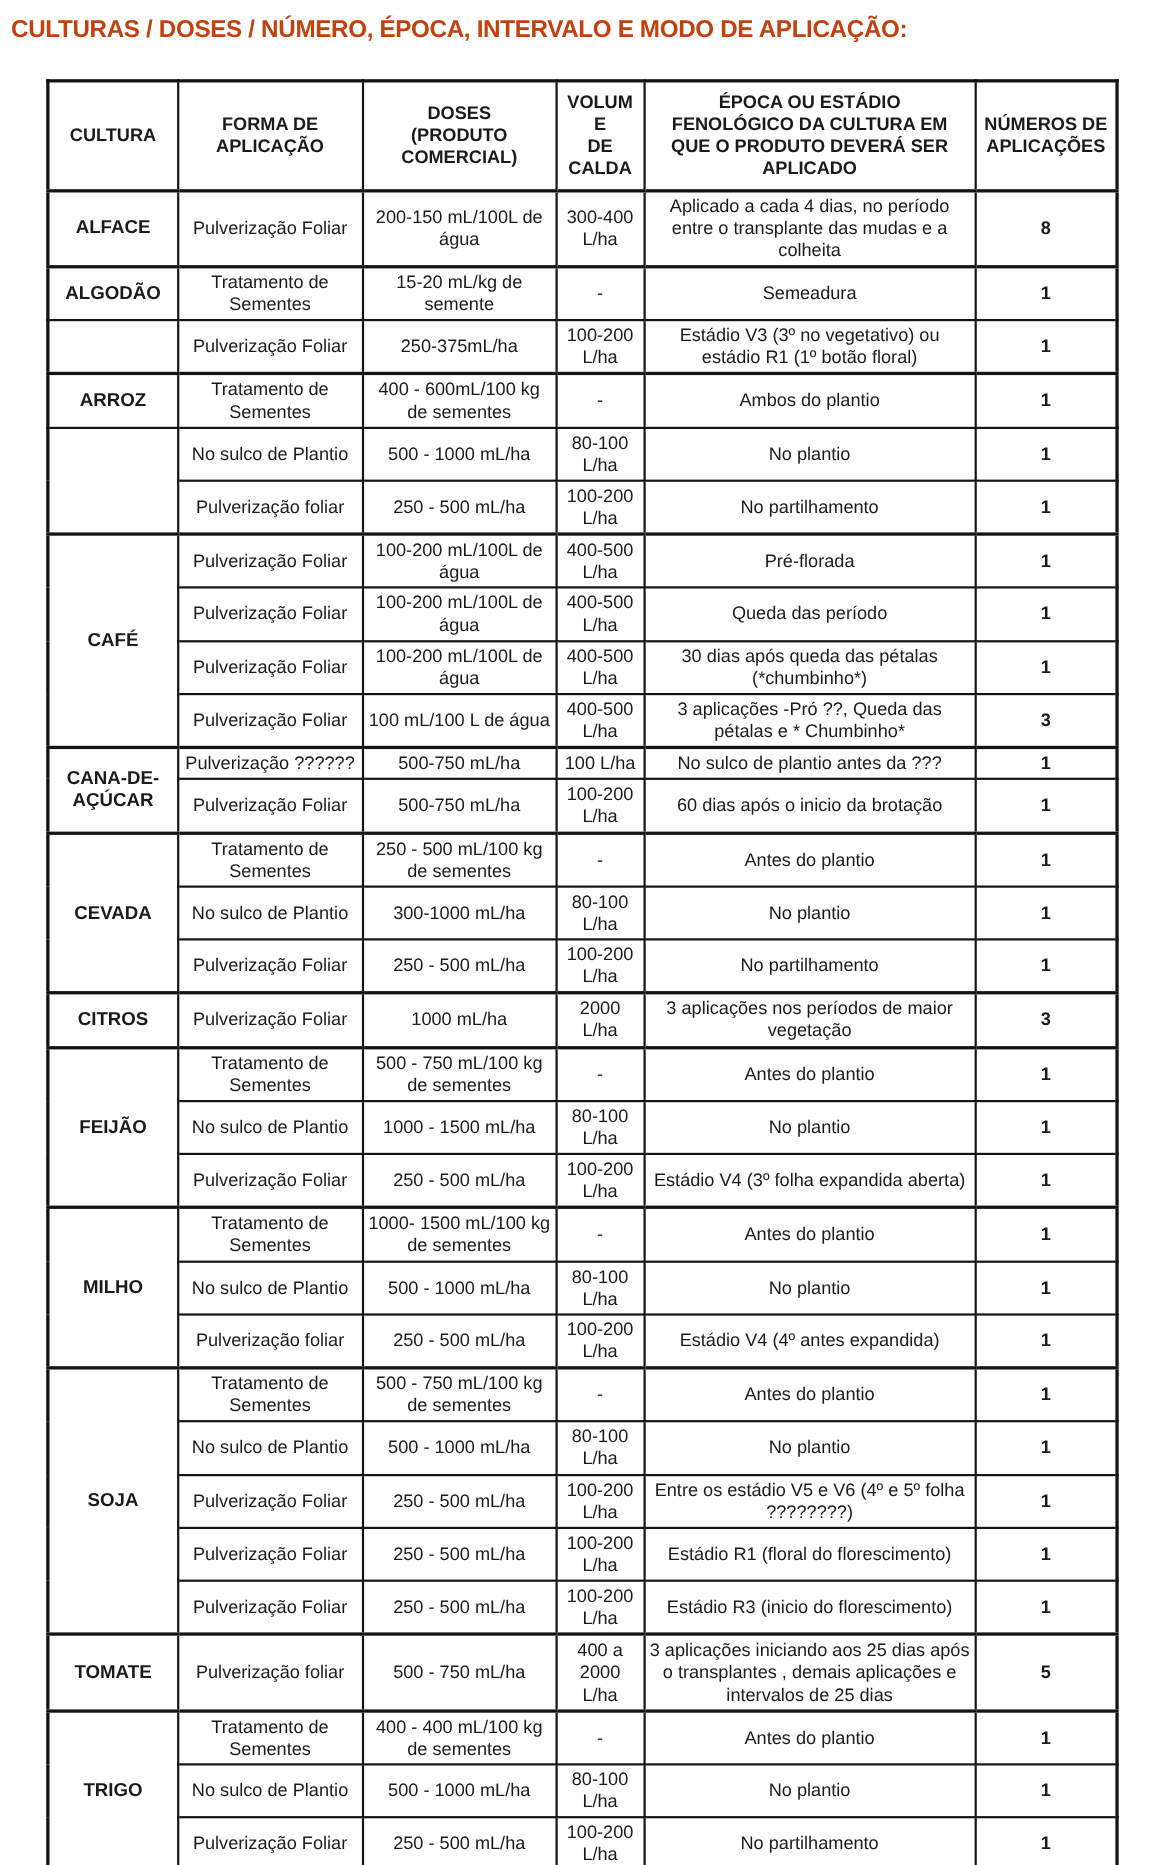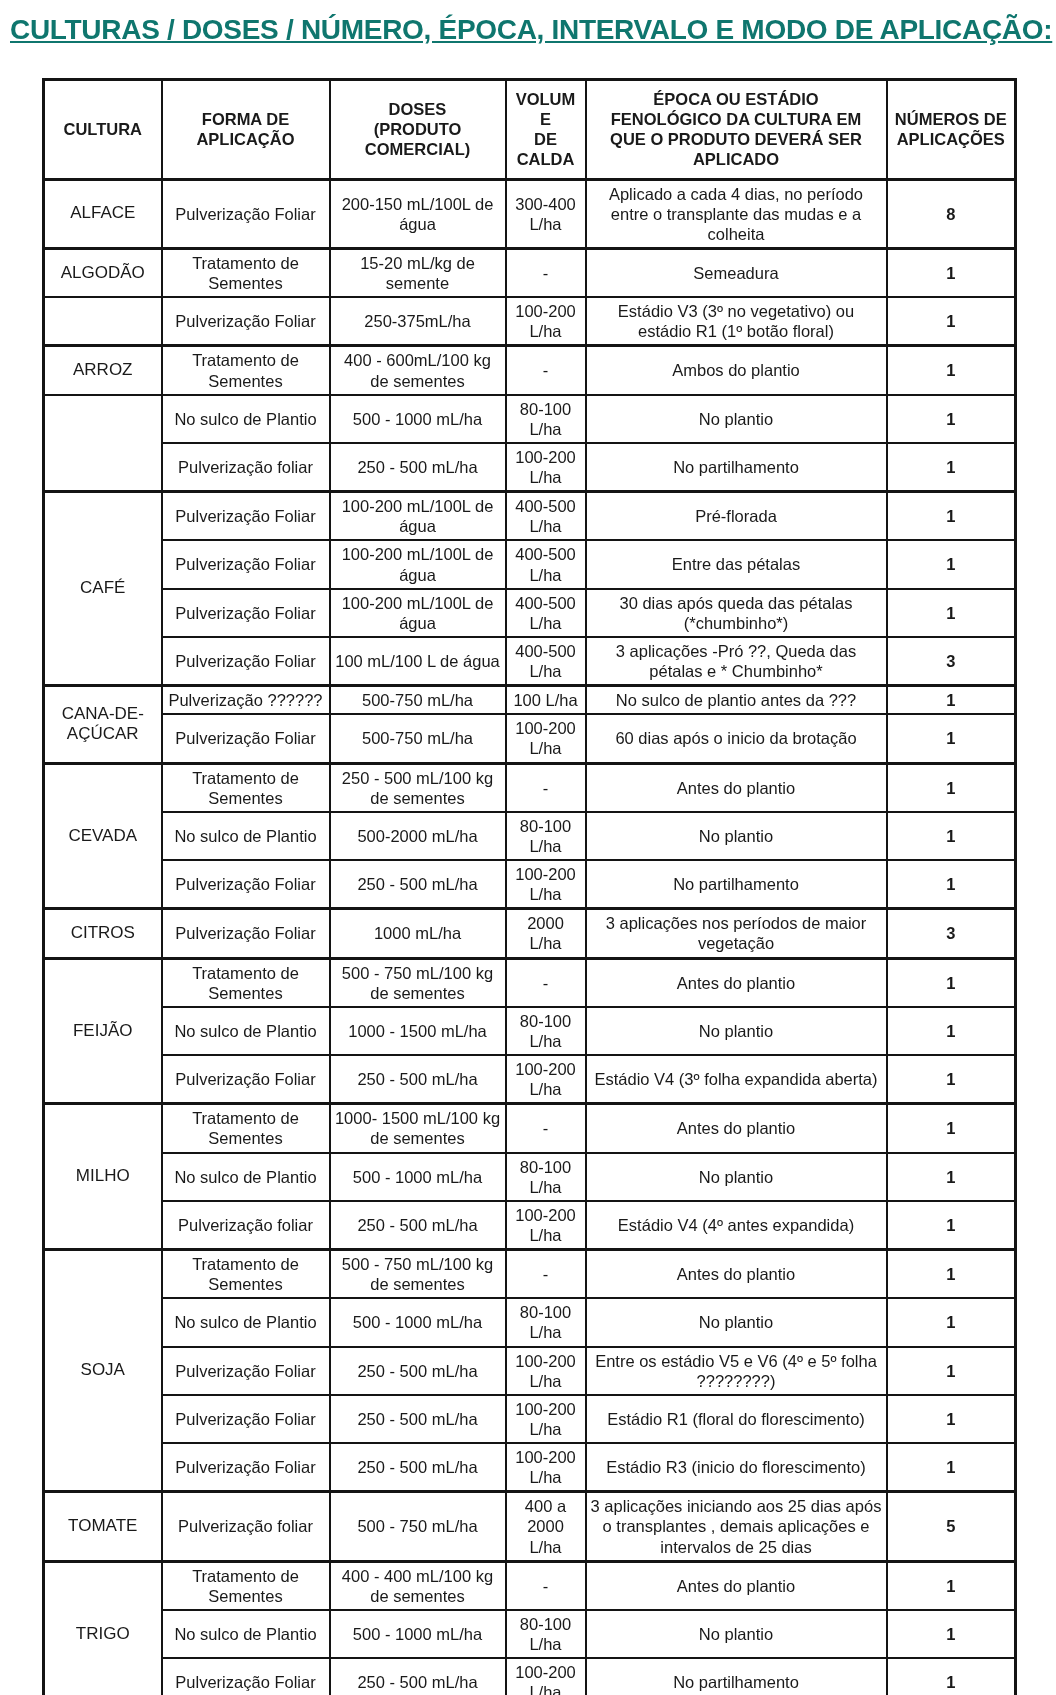--- a/index.html
+++ b/index.html
@@ -9,25 +9,24 @@
   }
   body {
     width: 1056px;
     min-height: 1695px;
     font-family: "Liberation Sans", sans-serif;
     color: #1a1a1a;
     box-sizing: border-box;
   }
   .page-title {
     font-weight: bold;
-    font-size: 28px;
+    font-size: 22px;
     margin: 14px 0 0 10px;
     letter-spacing: -0.3px;
-    color: #0f766e;
-    text-decoration: underline;
+    color: #c2410c;
   }
   table.apps {
     border-collapse: collapse;
     table-layout: fixed;
     width: 972px;
     margin: 32px 0 0 42px;
     border: 3px solid #141414;
   }
   col.c-culture { width: 118px; }
   col.c-forma   { width: 168px; }
@@ -46,21 +45,21 @@
   }
   thead th {
     font-weight: bold;
     white-space: pre-line;
     border-bottom: 3px solid #141414;
     padding: 8px 4px;
     font-size: 16.5px;
   }
   tr.section-start td { border-top: 3px solid #141414; }
   td.culture {
-    font-weight: normal;
+    font-weight: bold;
     font-size: 17px;
     text-align: center;
   }
   td.c-num { font-weight: bold; }
 </style>
 </head>
 <body>
 
 <h1 class="page-title">CULTURAS / DOSES / NÚMERO, ÉPOCA, INTERVALO E MODO DE APLICAÇÃO:</h1>
 
@@ -145,21 +144,21 @@
         <td class="c-forma">Pulverização Foliar</td>
         <td class="c-doses">100-200 mL/100L de água</td>
         <td class="c-volume">400-500 L/ha</td>
         <td class="c-epoca">Pré-florada</td>
         <td class="c-num">1</td>
       </tr>
       <tr>
         <td class="c-forma">Pulverização Foliar</td>
         <td class="c-doses">100-200 mL/100L de água</td>
         <td class="c-volume">400-500 L/ha</td>
-        <td class="c-epoca">Entre das pétalas</td>
+        <td class="c-epoca">Queda das período</td>
         <td class="c-num">1</td>
       </tr>
       <tr>
         <td class="c-forma">Pulverização Foliar</td>
         <td class="c-doses">100-200 mL/100L de água</td>
         <td class="c-volume">400-500 L/ha</td>
         <td class="c-epoca">30 dias após queda das pétalas (*chumbinho*)</td>
         <td class="c-num">1</td>
       </tr>
       <tr>
@@ -187,21 +186,21 @@
       <tr class="section-start">
         <td class="culture" rowspan="3">CEVADA</td>
         <td class="c-forma">Tratamento de Sementes</td>
         <td class="c-doses">250 - 500 mL/100 kg de sementes</td>
         <td class="c-volume">-</td>
         <td class="c-epoca">Antes do plantio</td>
         <td class="c-num">1</td>
       </tr>
       <tr>
         <td class="c-forma">No sulco de Plantio</td>
-        <td class="c-doses">500-2000 mL/ha</td>
+        <td class="c-doses">300-1000 mL/ha</td>
         <td class="c-volume">80-100 L/ha</td>
         <td class="c-epoca">No plantio</td>
         <td class="c-num">1</td>
       </tr>
       <tr>
         <td class="c-forma">Pulverização Foliar</td>
         <td class="c-doses">250 - 500 mL/ha</td>
         <td class="c-volume">100-200 L/ha</td>
         <td class="c-epoca">No partilhamento</td>
         <td class="c-num">1</td>

